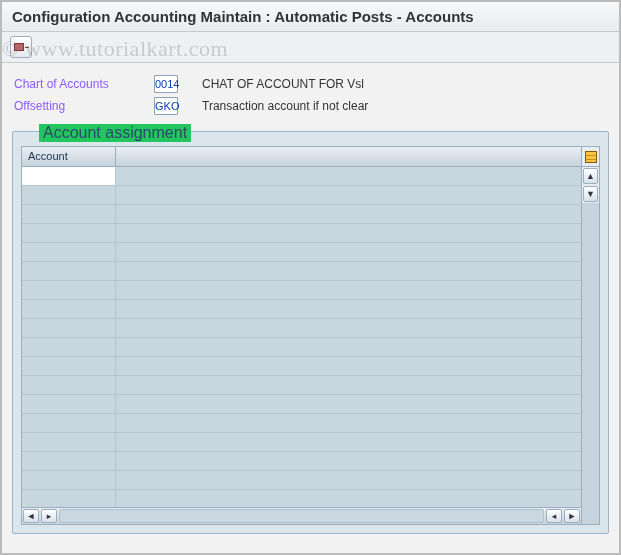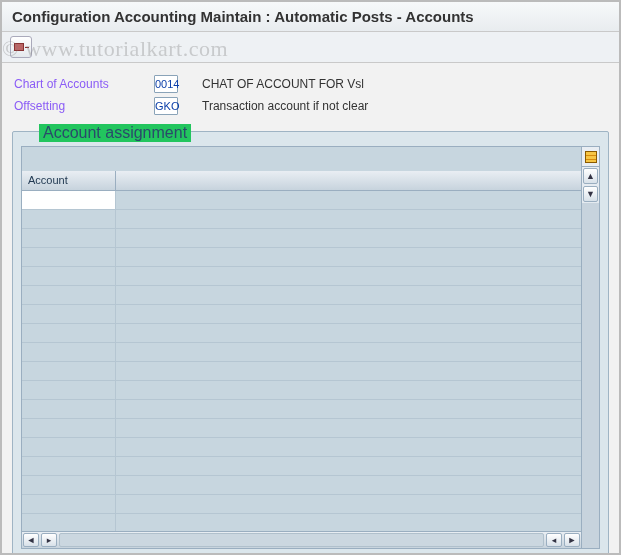--- a/index.html
+++ b/index.html
@@ -73,21 +73,21 @@
   }
   .panel-inner {
     margin: 14px 8px 8px 8px;
     position: relative;
   }
   .grid-wrap {
     display: flex;
     border: 1px solid #9aaec0;
     background: #c7d6df;
   }
-  .grid-main { flex: 1 1 auto; position: relative; margin-top: 24px; }
+  .grid-main { flex: 1 1 auto; position: relative; }
   .grid-header {
     display:flex;
     background: linear-gradient(to bottom,#e9eef3,#c7d3dd);
     border-bottom: 1px solid #9aaec0;
     height: 20px;
   }
   .col-h {
     width: 94px;
     border-right: 1px solid #9aaec0;
     padding: 3px 6px;

